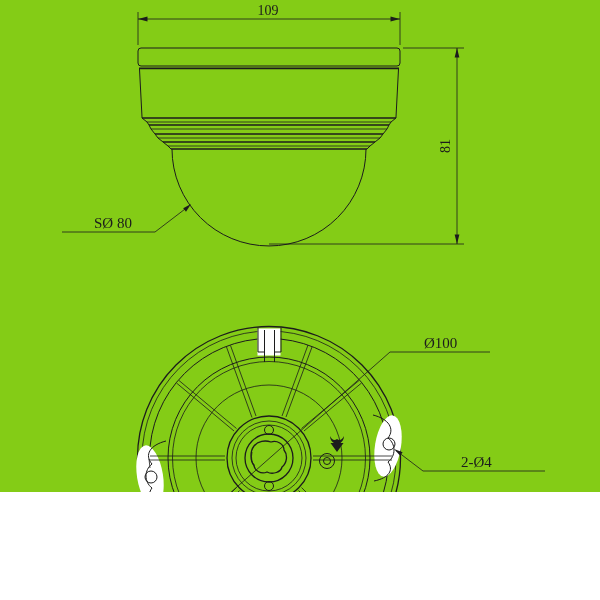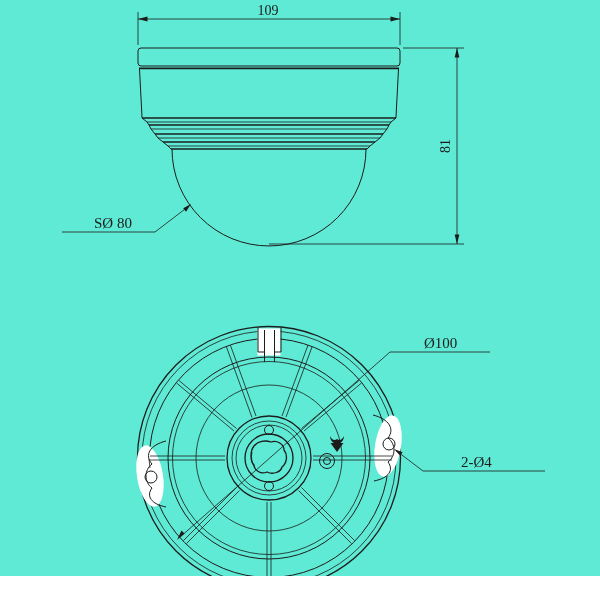--- a/index.html
+++ b/index.html
@@ -1,16 +1,16 @@
 <!DOCTYPE html>
 <html><head>
 <meta charset="utf-8">
 <style>
   html,body{margin:0;padding:0;background:#fff;}
-  .page{width:600px;height:576px;background:#5eead4;position:relative;overflow:hidden;
+  .page{width:600px;height:492px;background:#84cc16;position:relative;overflow:hidden;
         font-family:"Liberation Serif","DejaVu Serif",serif;}
   svg{display:block}
   text{fill:#1c1c1c;font-family:"Liberation Serif","DejaVu Serif",serif;}
   .ln  {stroke:#1c1c1c;stroke-width:1;  fill:none;}
   .lnt {stroke:#1c1c1c;stroke-width:.8; fill:none;}
   .lnh {stroke:#1c1c1c;stroke-width:1.7;fill:none;}
   .lnm {stroke:#1c1c1c;stroke-width:1.3;fill:none;}
   .dim {stroke:#1c1c1c;stroke-width:.8; fill:none;}
   .arr {fill:#1c1c1c;stroke:none;}
   .mask{fill:#ffffff;stroke:none;}

